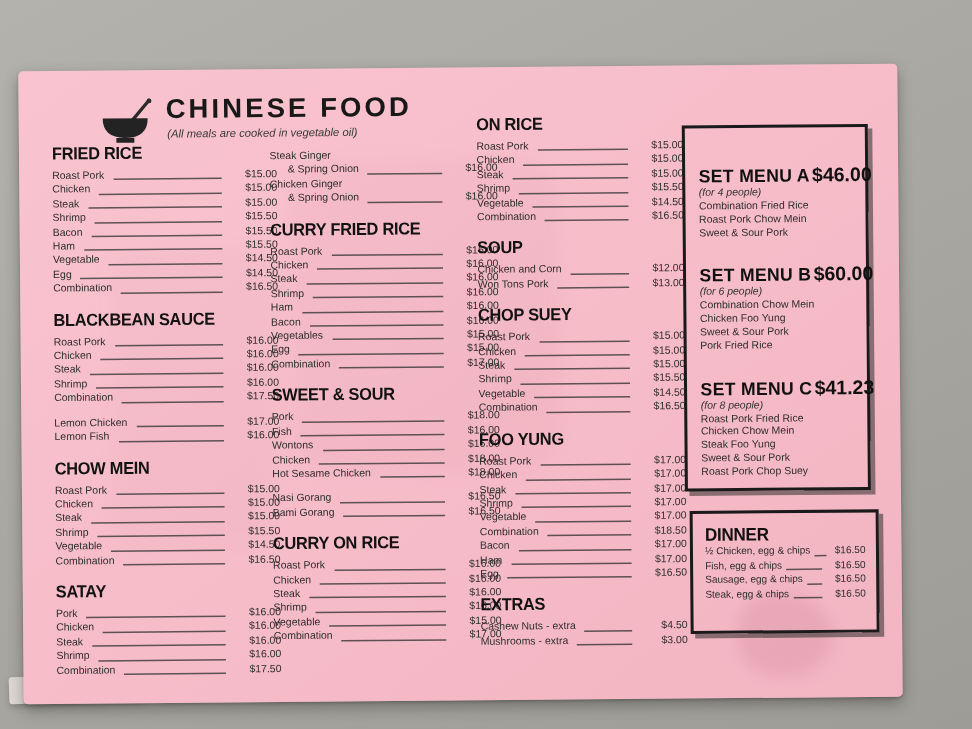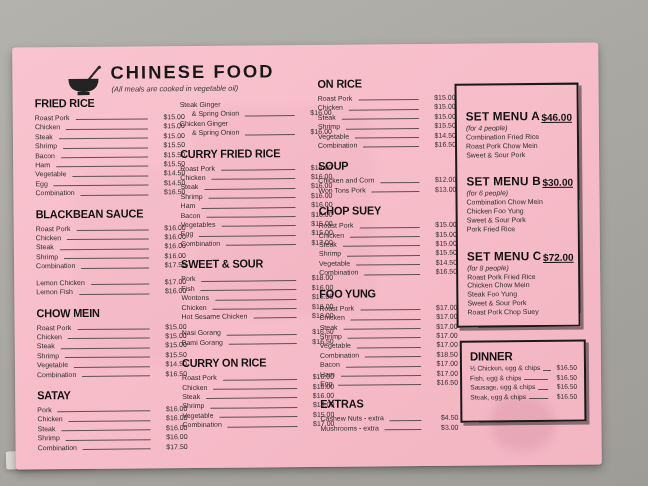--- a/index.html
+++ b/index.html
@@ -59,21 +59,21 @@
 
   .boxed{
     position:absolute;background:transparent;border:2px solid #1a1a1a;
     box-shadow:3px 3px 0 rgba(45,45,45,.55);
   }
   .specials-box{left:442px;top:40px;width:124px;height:244px;padding:9px 8px 0 9px;box-sizing:border-box;}
   .specials-heading{font-size:12.5px;font-weight:bold;color:#111;letter-spacing:0.3px;white-space:nowrap;}
   .set-menu{margin-top:15px;}
   .set-row{display:flex;align-items:flex-end;}
   .set-name{font-size:12px;font-weight:bold;color:#111;letter-spacing:0.2px;white-space:nowrap;transform:scaleX(.98);transform-origin:left;}
-  .set-price{margin-left:auto;font-size:10px;font-weight:bold;color:#111;padding-right:2px;text-decoration:underline;}
+  .set-price{margin-left:auto;font-size:13px;font-weight:bold;color:#111;padding-right:2px;}
   .set-serves{font-size:7px;font-style:italic;color:#333;margin:1px 0 2px;}
   .set-line{font-size:7px;line-height:8.8px;color:#2d2d2d;white-space:nowrap;}
 
   .dinner-box{left:445px;top:297px;width:126px;height:82px;padding:7px 7px 0 8px;box-sizing:border-box;}
   .dinner-heading{font-size:12px;font-weight:bold;color:#111;letter-spacing:-0.2px;transform:scaleX(.95);transform-origin:left;}
   .dinner-box .menu-item{font-size:6.7px;line-height:9.6px;}
   .dinner-box .item-price{width:26px;}
   .dinner-box .leader{margin-left:3px;}
 </style>
 </head>
@@ -536,32 +536,32 @@
             <span class="set-price">$46.00</span>
           </div>
           <div class="set-serves">(for 4 people)</div>
           <div class="set-line">Combination Fried Rice</div>
           <div class="set-line">Roast Pork Chow Mein</div>
           <div class="set-line">Sweet &amp; Sour Pork</div>
         </div>
         <div class="set-menu">
           <div class="set-row">
             <span class="set-name">SET MENU B</span>
-            <span class="set-price">$30.00</span>
+            <span class="set-price">$60.00</span>
           </div>
           <div class="set-serves">(for 6 people)</div>
           <div class="set-line">Combination Chow Mein</div>
           <div class="set-line">Chicken Foo Yung</div>
           <div class="set-line">Sweet &amp; Sour Pork</div>
           <div class="set-line">Pork Fried Rice</div>
         </div>
         <div class="set-menu">
           <div class="set-row">
             <span class="set-name">SET MENU C</span>
-            <span class="set-price">$72.00</span>
+            <span class="set-price">$41.23</span>
           </div>
           <div class="set-serves">(for 8 people)</div>
           <div class="set-line">Roast Pork Fried Rice</div>
           <div class="set-line">Chicken Chow Mein</div>
           <div class="set-line">Steak Foo Yung</div>
           <div class="set-line">Sweet &amp; Sour Pork</div>
           <div class="set-line">Roast Pork Chop Suey</div>
         </div>
       </div>
   </div>

